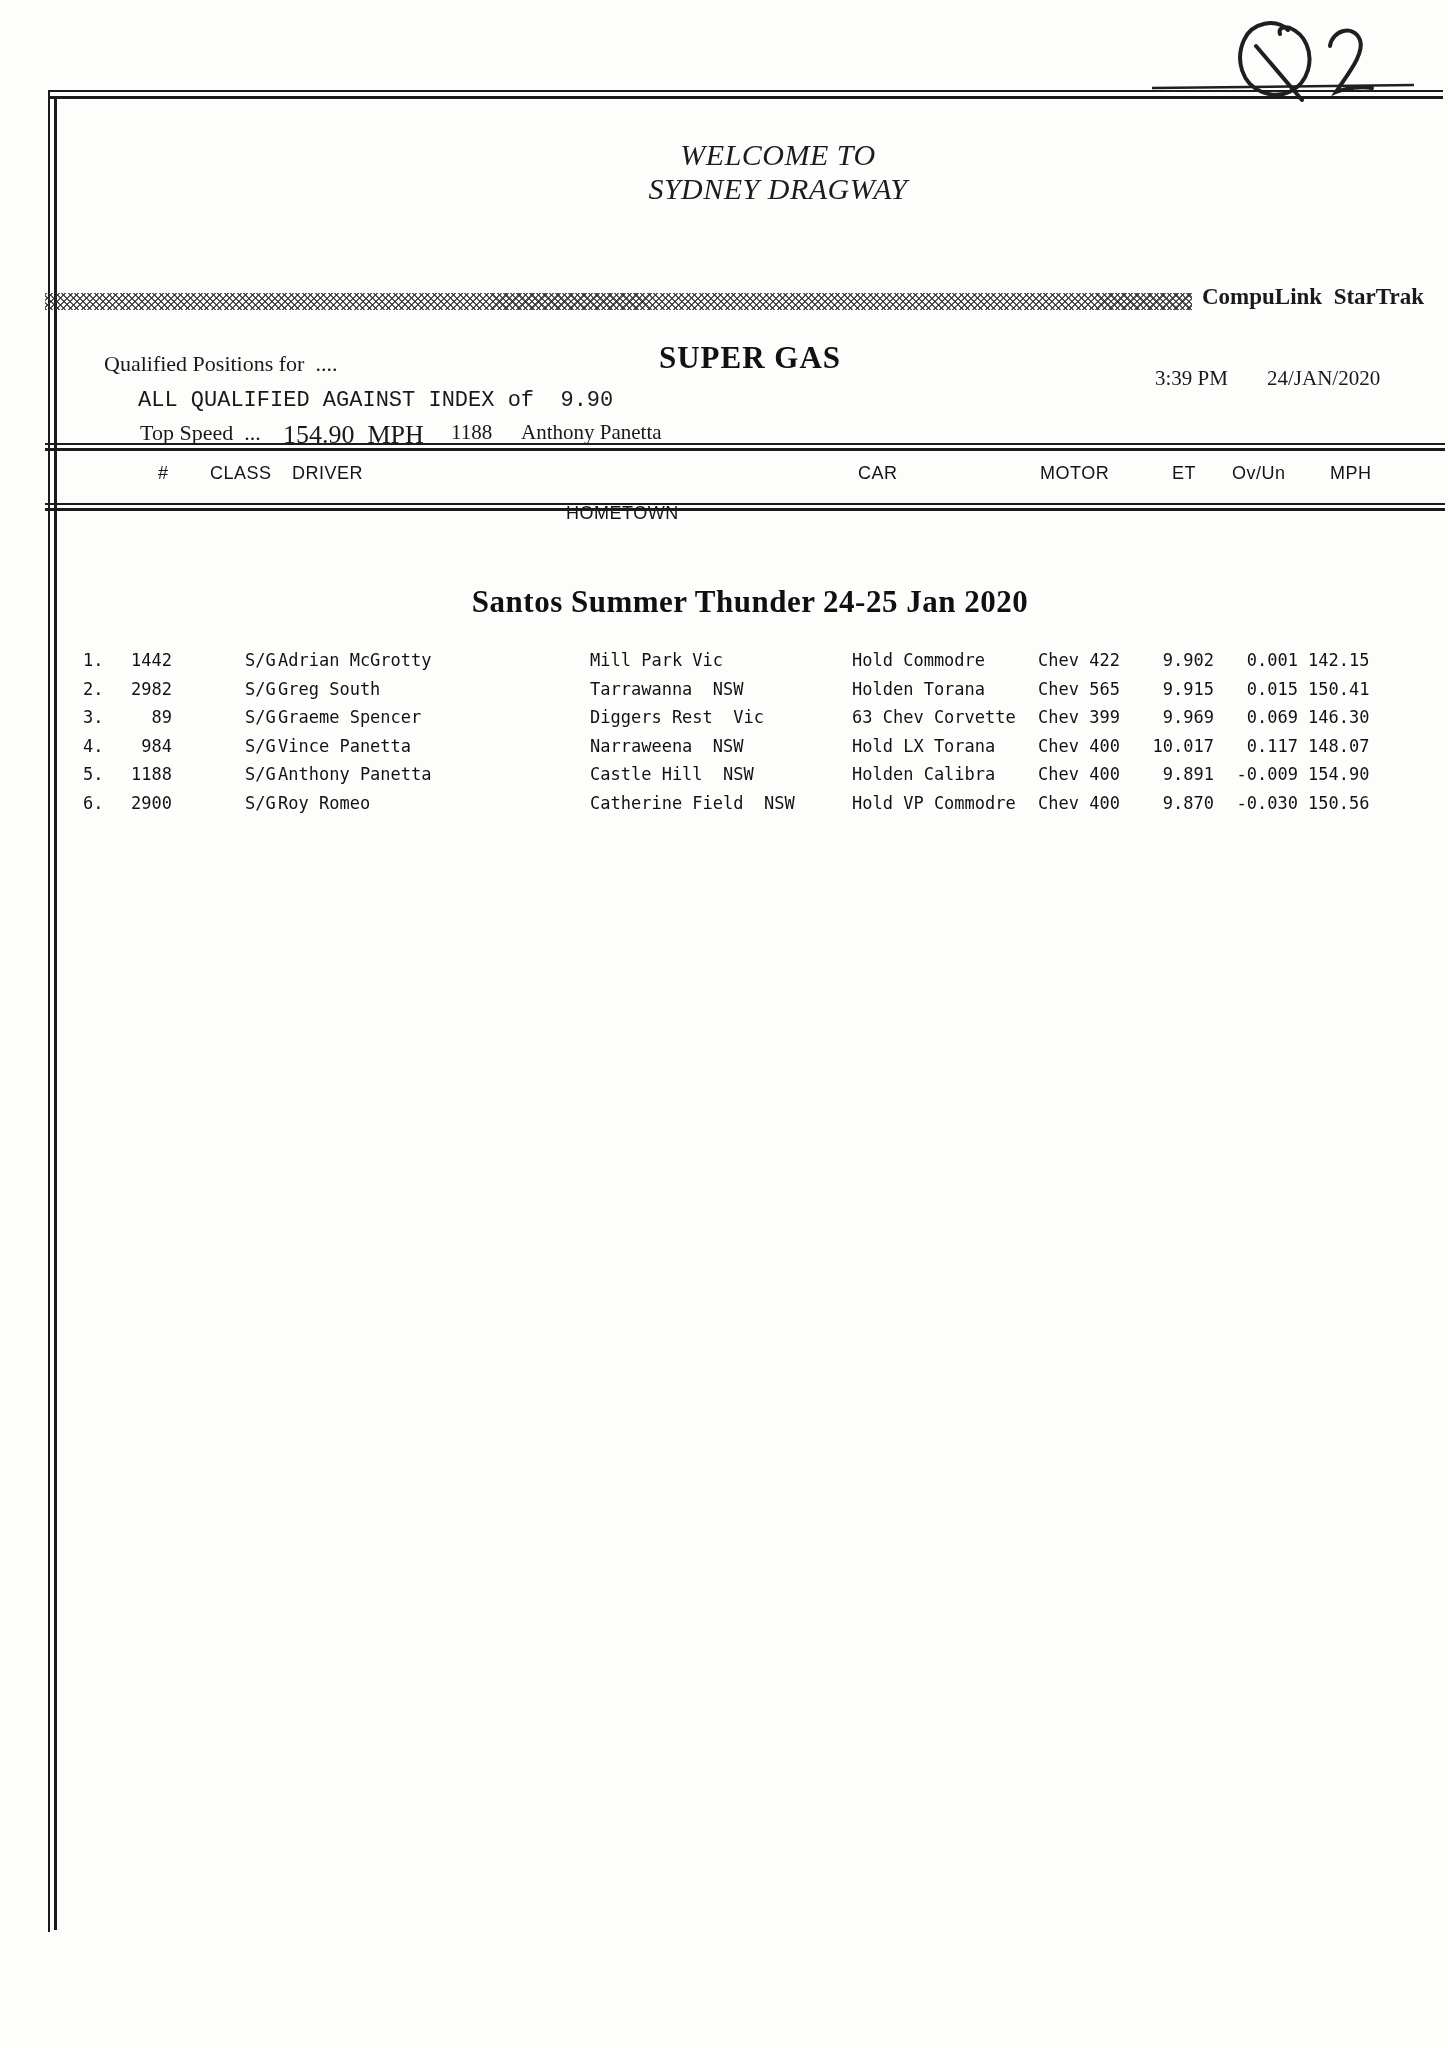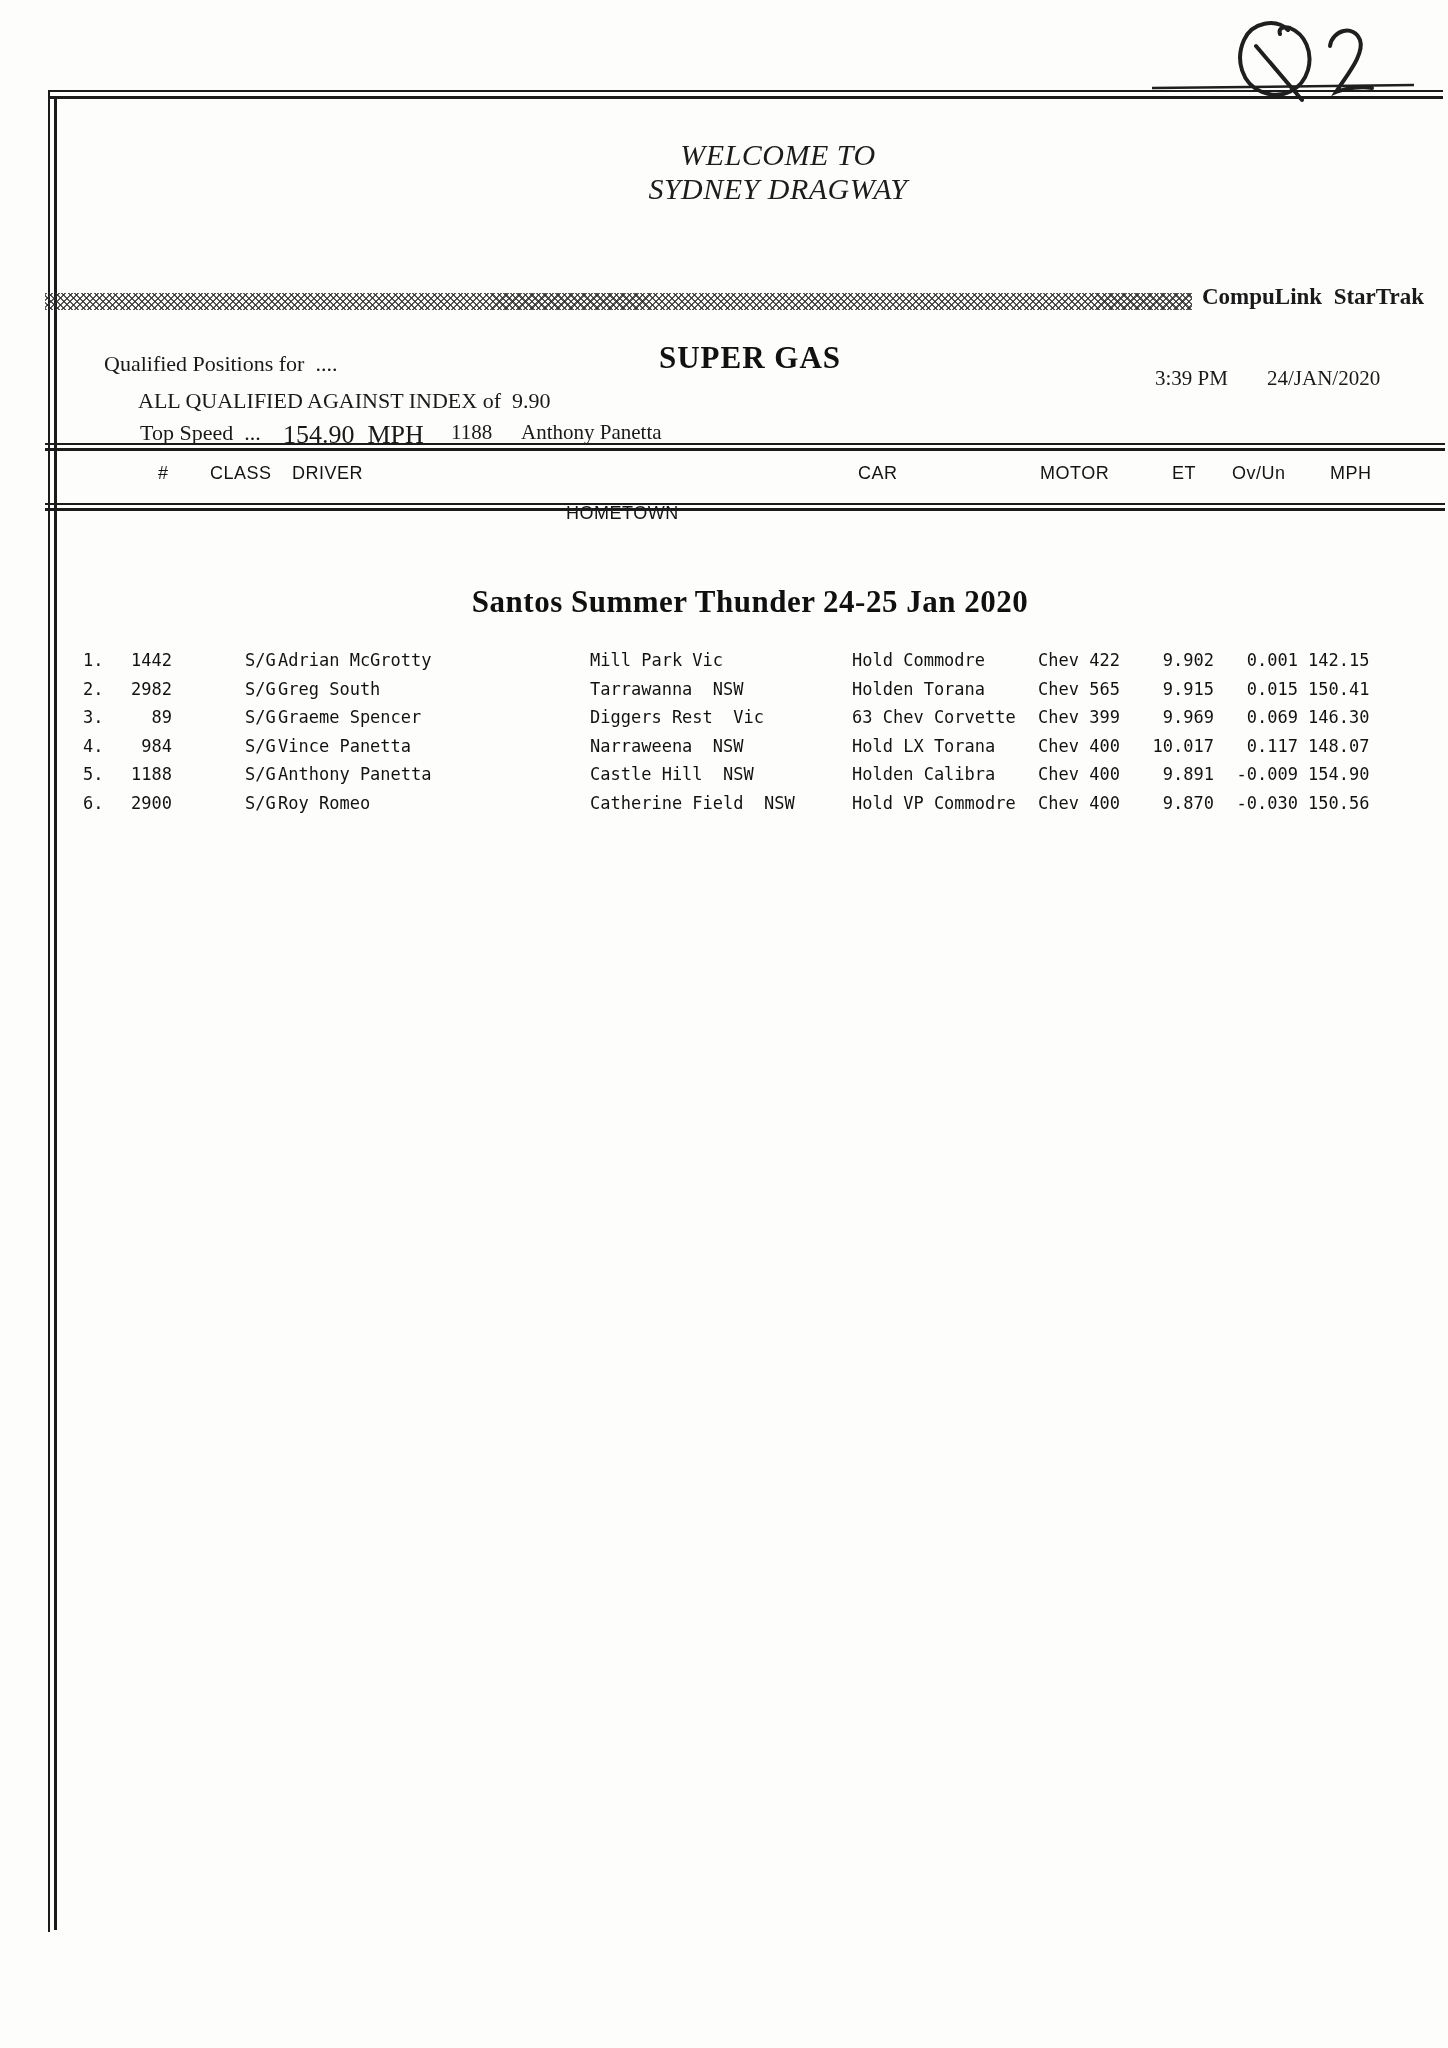--- a/index.html
+++ b/index.html
@@ -39,21 +39,21 @@
 
   
   .lbl{white-space:pre;color:#191919;}
   .qualified{left:104px;top:351px;font-size:22px;}
   .category{
     left:52px;top:340px;width:1396px;text-align:center;
     font-weight:700;font-size:31px;letter-spacing:1px;color:#111;
   }
   .time{left:1155px;top:366px;font-size:21px;}
   .date{left:1267px;top:366px;font-size:21px;}
-  .indexline{left:138px;top:388px;font-size:22px;}
+  .indexline{left:138px;top:388px;font-size:22px;font-family:Liberation Mono, monospace;}
   .tsl{left:140px;top:420px;font-size:22px;}
   .tsv{left:283px;top:420px;font-size:26px;}
   .tsc{left:451px;top:420px;font-size:21px;}
   .tsd{left:521px;top:420px;font-size:21px;}
 
   
   .colhead{
     position:absolute;top:463px;font-family:"Liberation Sans", sans-serif;
     font-size:18px;letter-spacing:.5px;color:#141414;white-space:pre;
   }

